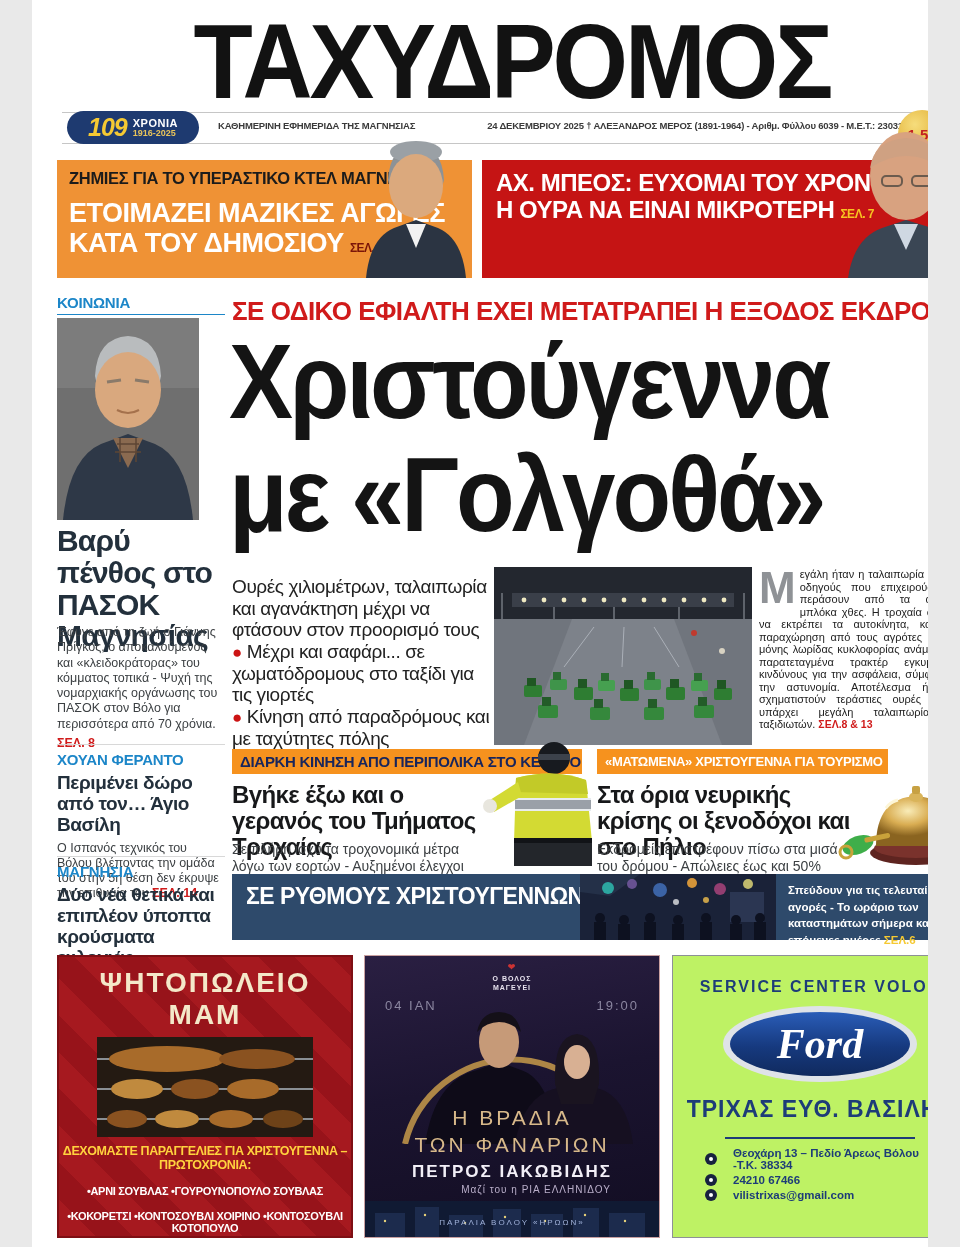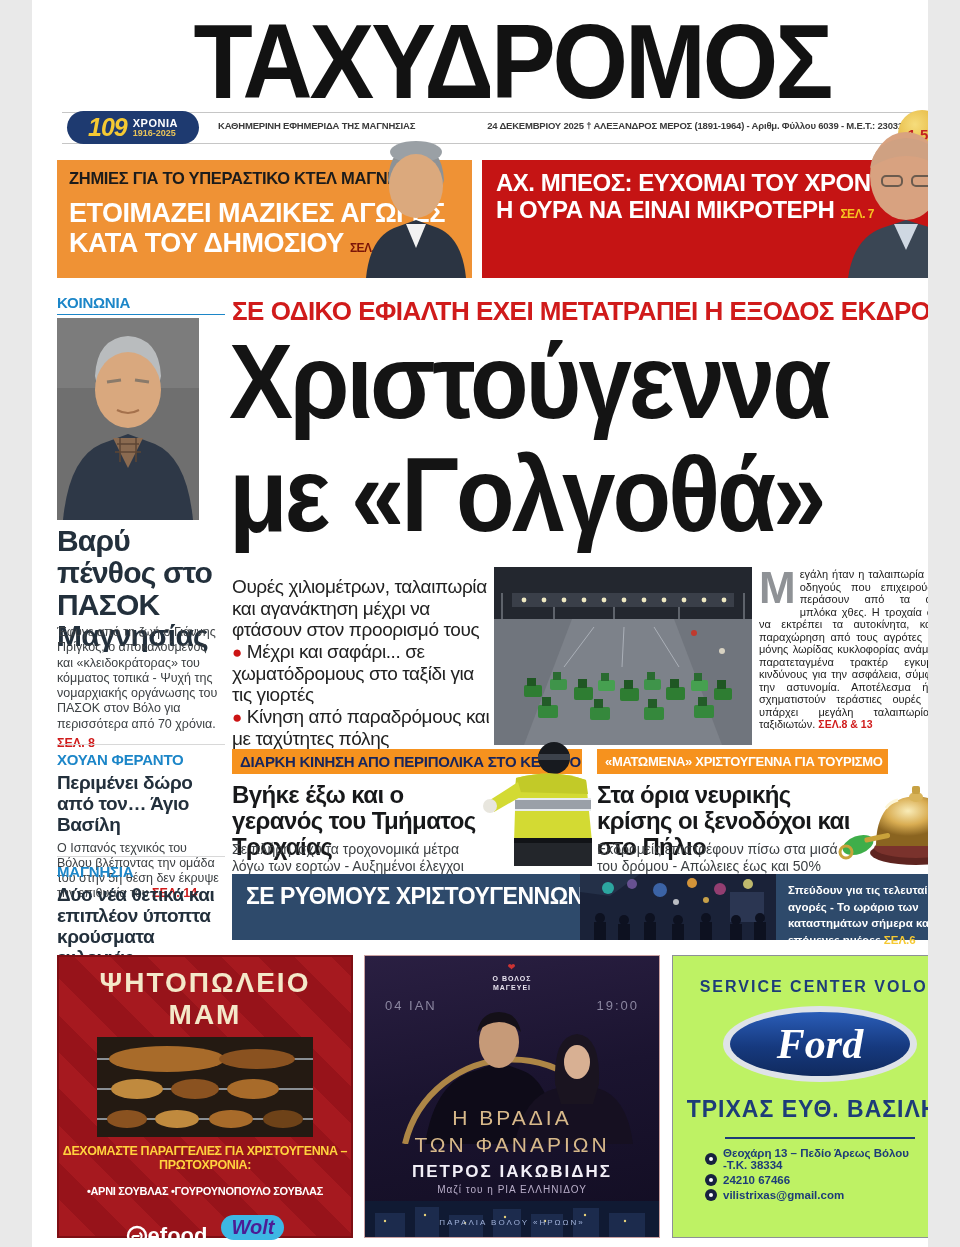--- a/index.html
+++ b/index.html
@@ -81,29 +81,29 @@
   .wolt{background:#3db7e4;color:#4c1d95;font-weight:bold;font-style:italic;font-size:20px;
       padding:1px 10px;border-radius:13px;}
   .ad-concert{left:332px;top:955px;width:296px;height:283px;border:1px solid #c9a0a0;box-sizing:border-box;
       background:linear-gradient(170deg,#2a1f42 0%,#1b1430 45%,#120d22 100%);overflow:hidden;text-align:center;}
   .c-brand{margin-top:6px;color:#e8e3ef;font-size:7px;font-weight:bold;letter-spacing:1px;line-height:1.3;}
   .c-brand .heart{color:#c33;font-size:9px;}
   .c-when{position:absolute;top:42px;left:0;width:100%;display:flex;justify-content:space-between;
       padding:0 20px;box-sizing:border-box;color:#8b86a0;font-size:13px;letter-spacing:2px;}
   .c-title{position:absolute;top:148px;width:100%;color:#d8b98a;font-size:21px;font-weight:normal;letter-spacing:3px;line-height:1.3;}
   .c-artist{position:absolute;top:206px;width:100%;color:#f2eff7;font-size:17px;font-weight:bold;letter-spacing:2px;}
-  .c-guest{position:absolute;top:228px;width:100%;color:#b9aec9;font-size:10px;letter-spacing:1px;}
+  .c-guest{position:absolute;top:228px;width:100%;color:#b9aec9;font-size:10px;letter-spacing:1px;padding-left:24px;}
   .c-venue{position:absolute;top:262px;width:100%;color:#9fb0d8;font-size:8px;letter-spacing:2px;}
   .ad-ford{left:640px;top:955px;width:296px;height:283px;border:1px solid #8d9196;box-sizing:border-box;
       background:#bef264;text-align:center;}
   .ford-header{margin-top:22px;color:#1d3c78;font-size:16px;font-weight:bold;letter-spacing:2px;}
   .ford-name{margin-top:8px;color:#1d3c78;font-size:23px;font-weight:bold;letter-spacing:1px;}
   .ford-hr{margin:14px auto 8px;width:190px;border-top:2px solid #1d3c78;}
   .ford-contact{width:230px;margin:0 auto;text-align:left;}
-  .ford-row{display:flex;align-items:center;gap:6px;margin-top:3px;color:#1d3c78;font-size:11.5px;font-weight:bold;}
+  .ford-row{display:flex;align-items:center;gap:16px;margin-top:3px;color:#1d3c78;font-size:11.5px;font-weight:bold;}
   .cicon{width:12px;height:12px;border-radius:50%;background:#17213f;flex:0 0 12px;position:relative;}
   .cicon::after{content:"";position:absolute;left:4px;top:4px;width:4px;height:4px;border-radius:50%;background:#fff;}
 </style>
 </head>
 <body>
 
 <div id="page">
 
   <div class="abs masthead-title">ΤΑΧΥΔΡΟΜΟΣ</div>
   <div class="abs infobar-line" style="top:112px"></div>
@@ -386,20 +386,21 @@
       <ellipse cx="40" cy="52" rx="26" ry="10" fill="#c08a3e"></ellipse>
       <ellipse cx="98" cy="52" rx="24" ry="10" fill="#8a5220"></ellipse>
       <ellipse cx="156" cy="52" rx="26" ry="10" fill="#a86b2a"></ellipse>
       <ellipse cx="30" cy="82" rx="20" ry="9" fill="#8a5220"></ellipse>
       <ellipse cx="80" cy="82" rx="22" ry="9" fill="#c08a3e"></ellipse>
       <ellipse cx="134" cy="82" rx="22" ry="9" fill="#a86b2a"></ellipse>
       <ellipse cx="186" cy="82" rx="20" ry="9" fill="#6e4218"></ellipse>
     </svg>
     <div class="grill-offer">ΔΕΧΟΜΑΣΤΕ ΠΑΡΑΓΓΕΛΙΕΣ ΓΙΑ ΧΡΙΣΤΟΥΓΕΝΝΑ – ΠΡΩΤΟΧΡΟΝΙΑ:</div>
     <div class="grill-items">•ΑΡΝΙ ΣΟΥΒΛΑΣ  •ΓΟΥΡΟΥΝΟΠΟΥΛΟ ΣΟΥΒΛΑΣ</div>
+    <div class="grill-items">•ΚΟΚΟΡΕΤΣΙ  •ΚΟΝΤΟΣΟΥΒΛΙ ΧΟΙΡΙΝΟ  •ΚΟΝΤΟΣΟΥΒΛΙ ΚΟΤΟΠΟΥΛΟ</div>
     <div class="logo-row">
       <span class="efood">
         <svg width="22" height="22" viewBox="0 0 22 22">
           <circle cx="11" cy="11" r="9" fill="none" stroke="#fff" stroke-width="2.4"></circle>
           <path d="M6.5 11 h7 M6.5 11 a4.5 4.5 0 1 0 7 -3.4" fill="none" stroke="#fff" stroke-width="2"></path>
         </svg>
         <span>efood</span>
       </span>
       <span class="wolt">Wolt</span>
     </div>

